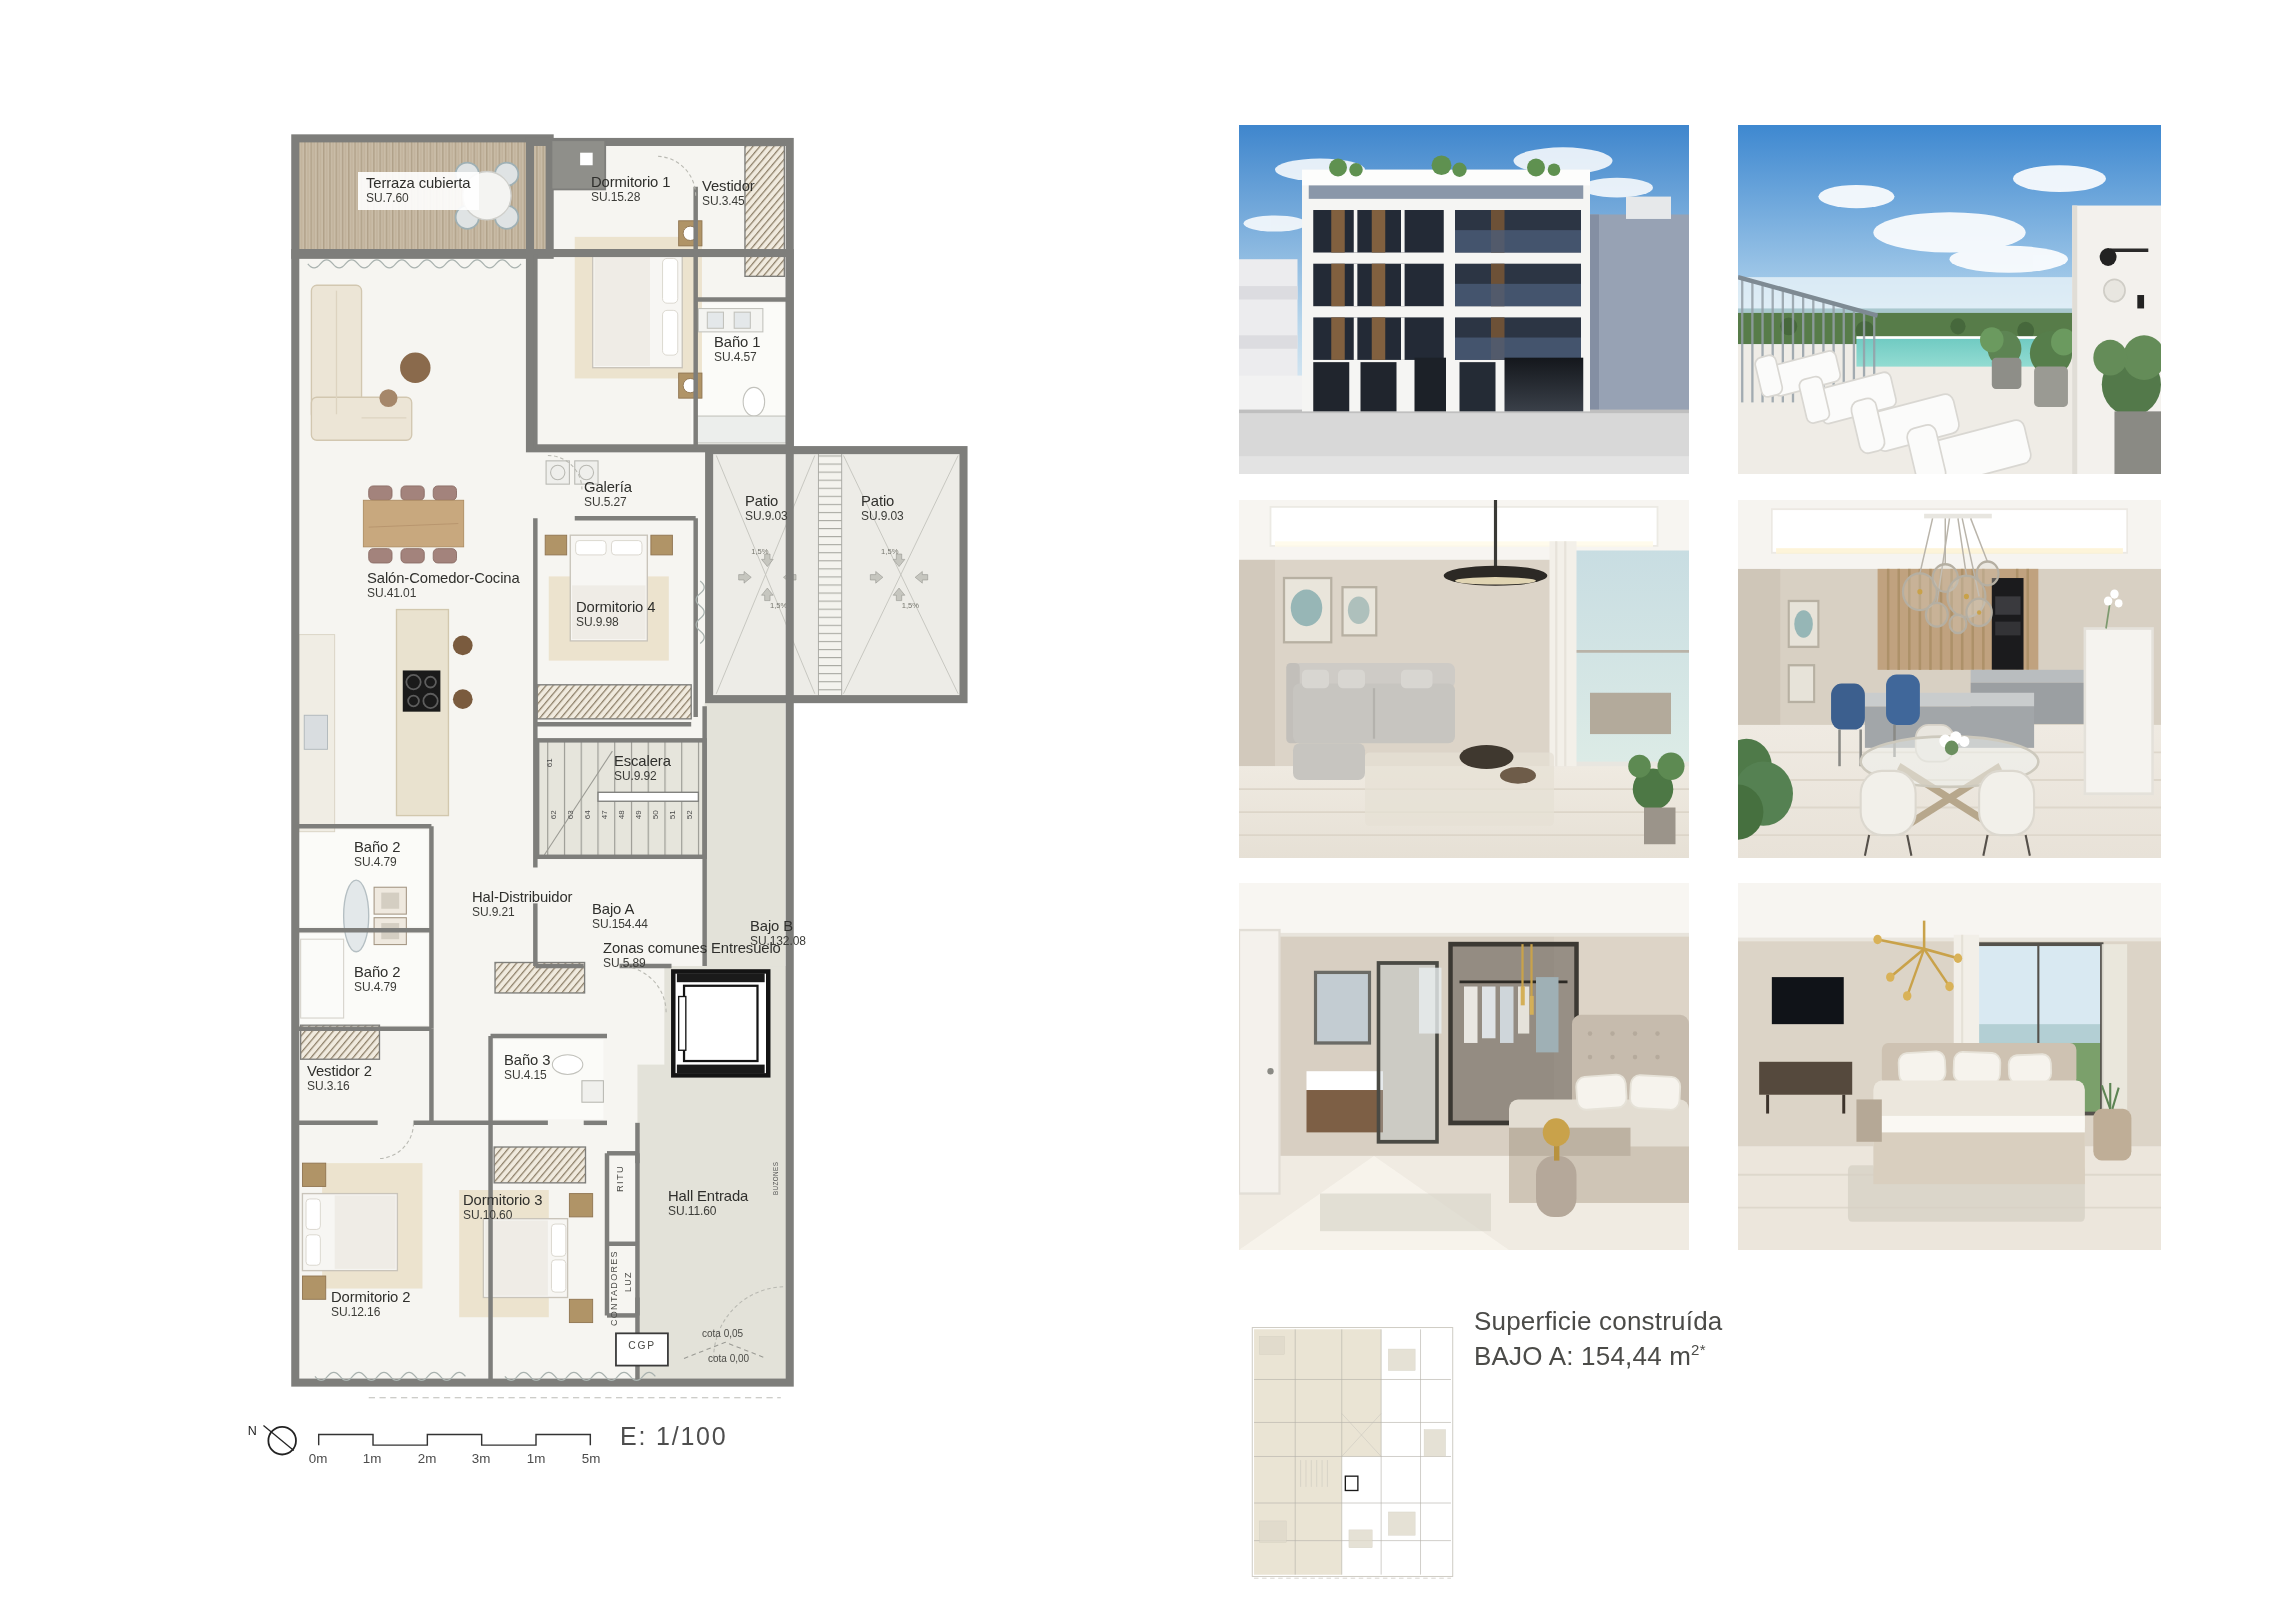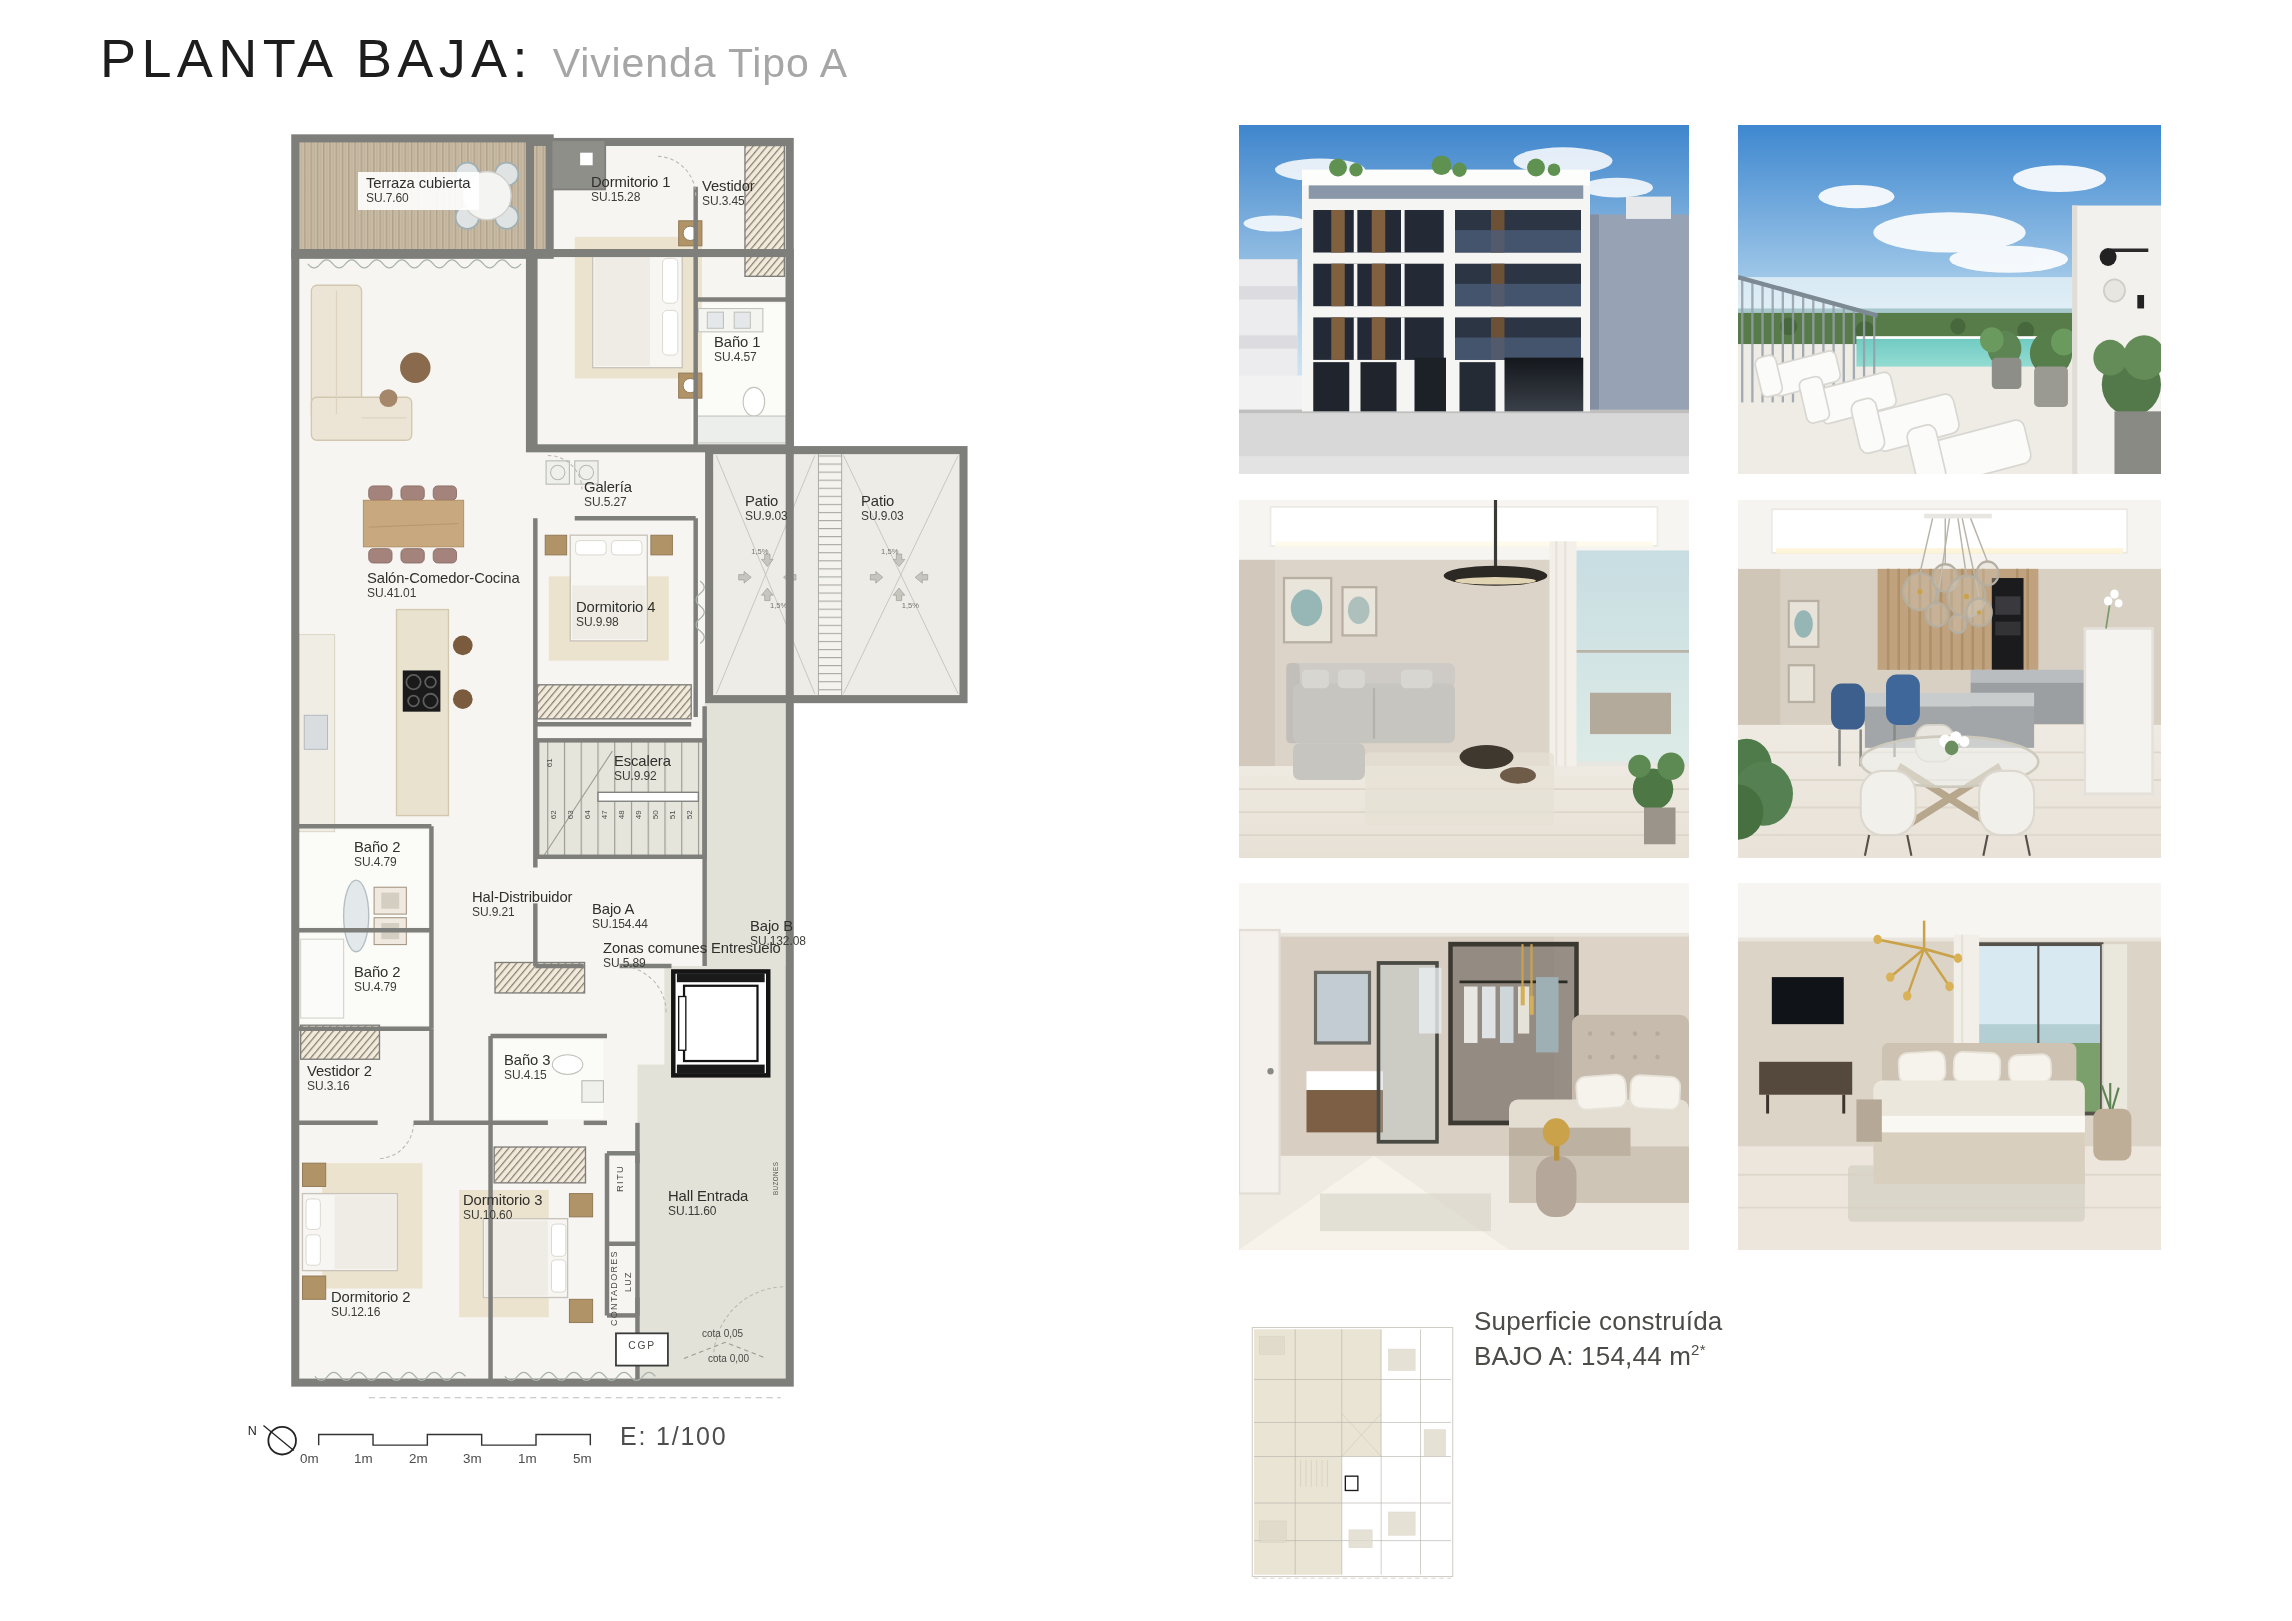--- a/index.html
+++ b/index.html
@@ -21,33 +21,29 @@
   .photo svg{width:100%;height:100%;display:block}
 
   .keyplan{position:absolute;left:1245px;top:1324px;width:215px;height:256px}
   .keyplan svg{width:100%;height:100%;display:block}
 
   .summary{position:absolute;left:1474px;top:1304px;color:#4b4b48;font-weight:normal;font-size:26px;line-height:1.34;letter-spacing:0.2px}
   .summary sup{font-size:15px}
 
   .scalebar{position:absolute;left:228px;top:1422px;width:537px;height:63px}
   .scalebar svg{position:absolute;left:0;top:0}
-  .scalebar .tick{position:absolute;top:29px;width:36px;margin-left:-18px;text-align:left;font-size:13.4px;color:#4c4c4c}
+  .scalebar .tick{position:absolute;top:29px;width:36px;margin-left:-18px;text-align:center;font-size:13.4px;color:#4c4c4c}
   .scalebar .etext{position:absolute;left:392px;top:0px;font-size:25px;color:#4e4e4e;letter-spacing:1.8px}
   .scalebar .north{position:absolute;left:19.7px;top:1.8px;font-size:12.5px;color:#222}
 </style>
 </head>
 <body>
 
 <div class="page">
 
-  <div class="title">
-    <span class="main">PLANTA BAJA:</span>
-    <span class="sub">Vivienda Tipo A</span>
-  </div>
 
   <div class="plan">
     <svg width="699" height="1272" viewBox="0 0 780 1420">
       <defs>
         <pattern id="wood" width="7" height="24" patternUnits="userSpaceOnUse">
           <rect width="7" height="24" fill="#c9bca7"></rect>
           <rect width="1.6" height="24" fill="#b1a189"></rect>
           <rect x="3.6" width="1" height="24" fill="#bcac94"></rect>
         </pattern>
         <pattern id="hatch" width="6" height="6" patternUnits="userSpaceOnUse" patternTransform="rotate(40)">

